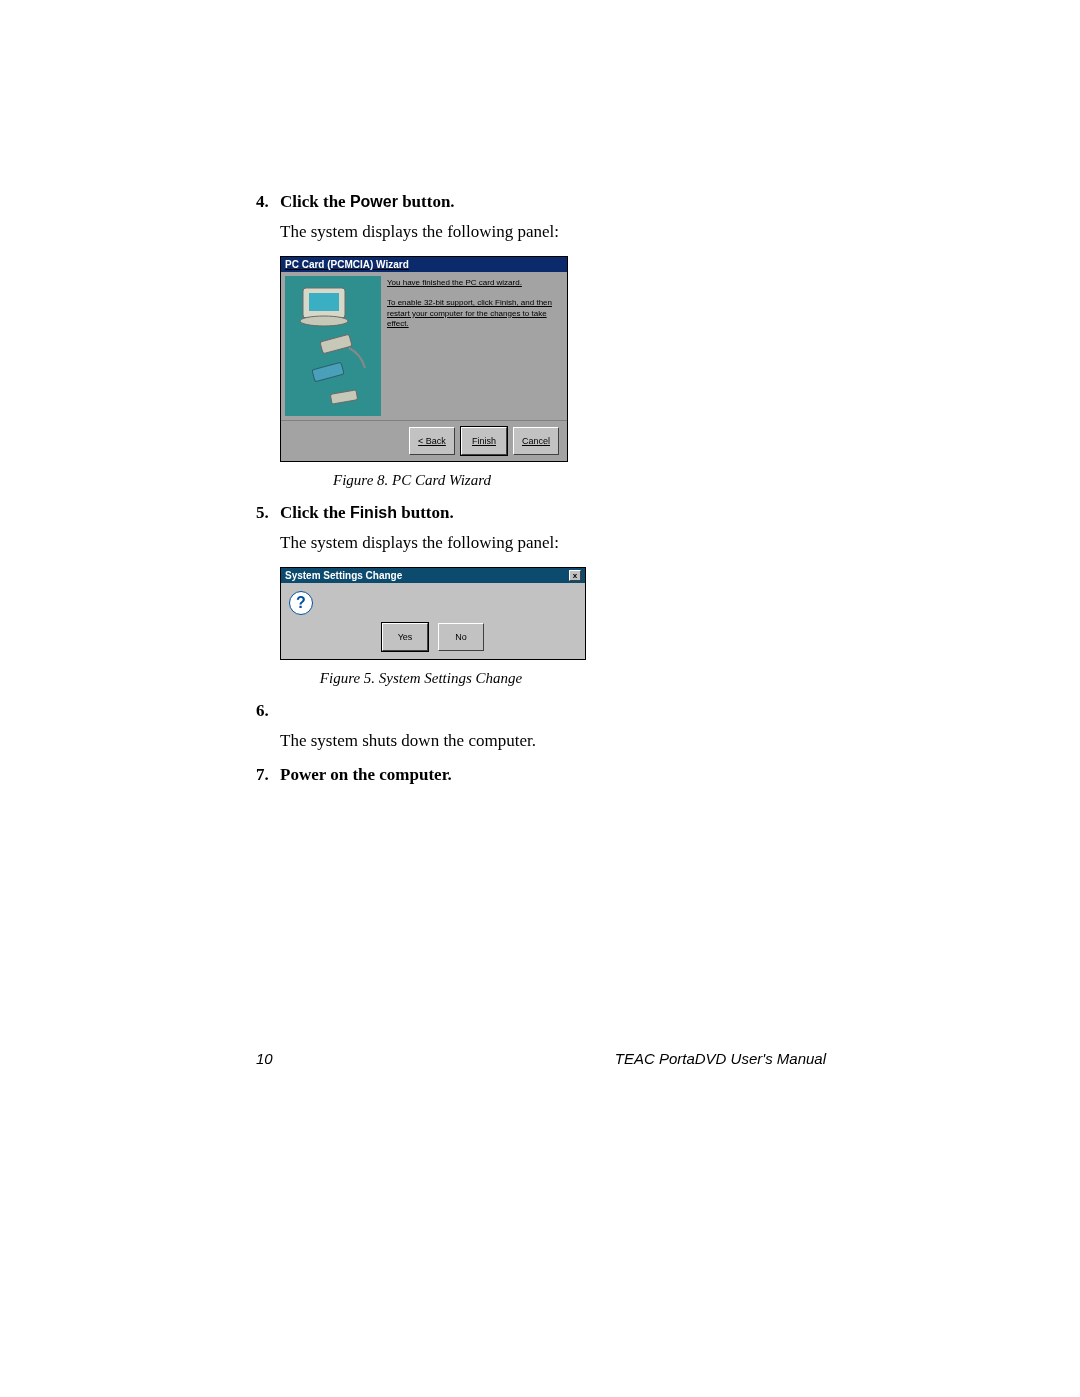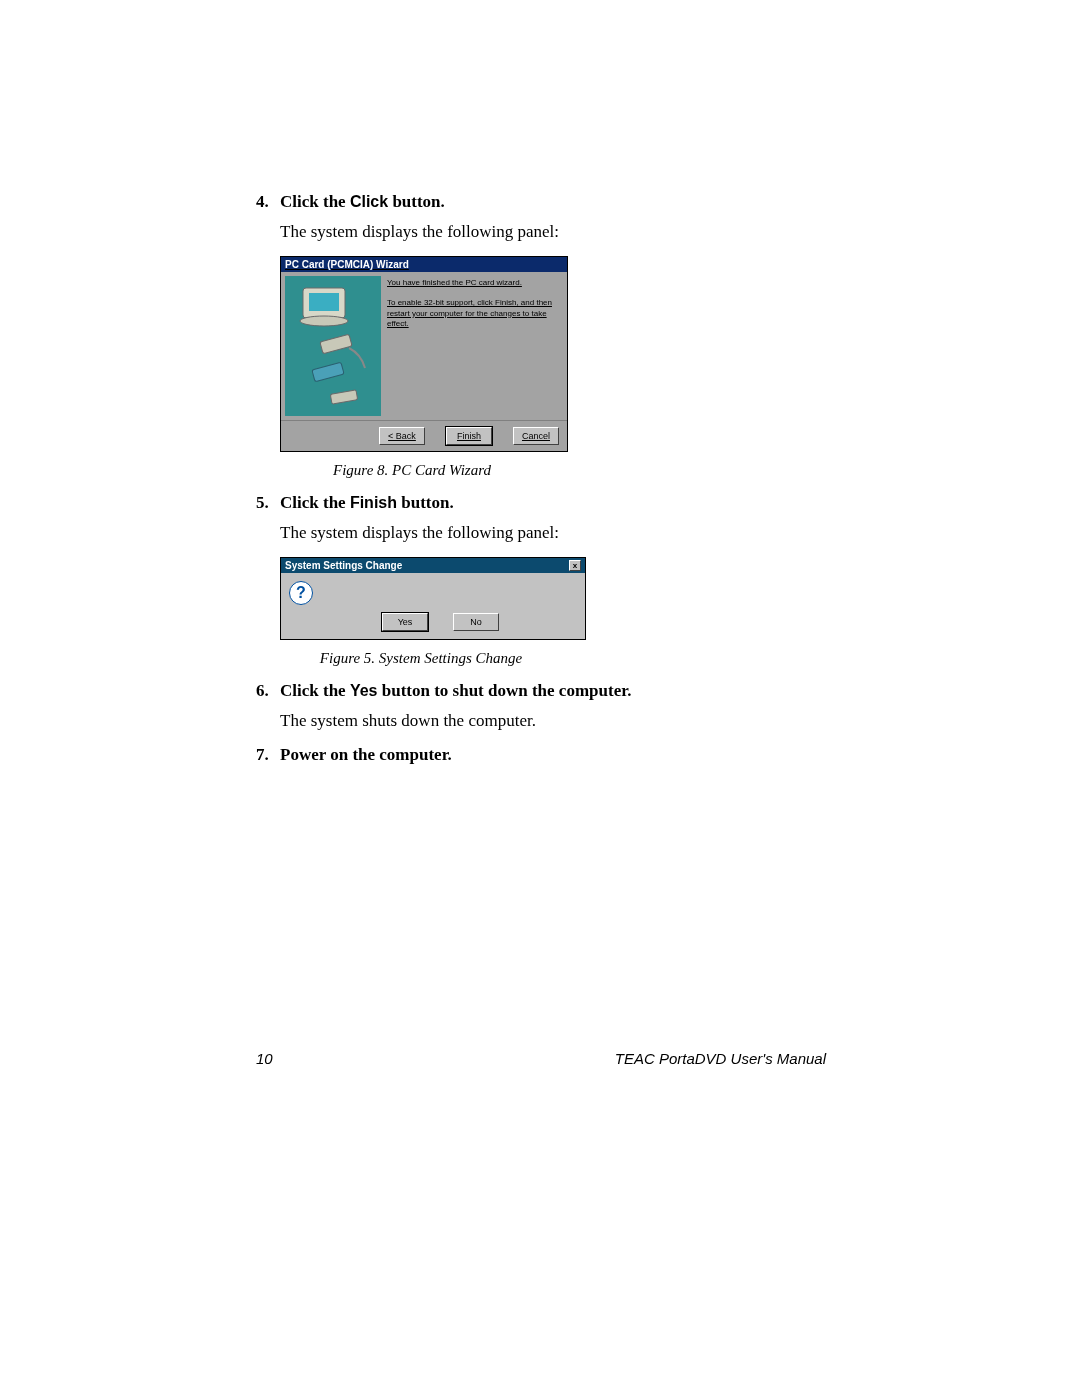--- a/index.html
+++ b/index.html
@@ -81,31 +81,30 @@
     border-top: 1px solid #808080;
     padding: 6px 8px;
     display: flex;
     justify-content: flex-end;
     gap: 6px;
   }
   .winbtn {
     font-family: "MS Sans Serif", Tahoma, Arial, sans-serif;
     font-size: 9px;
     min-width: 46px;
-    height: 18px;
+    height: 28px;
     background: #c2c2c2;
     border-top: 1px solid #fff;
     border-left: 1px solid #fff;
     border-right: 1px solid #404040;
     border-bottom: 1px solid #404040;
     display: inline-flex;
     align-items: center;
     justify-content: center;
     padding: 0 6px;
-    margin-left: 15px;
   }
   .winbtn.default {
     box-shadow: 0 0 0 1px #000;
   }
 
   
   .msgbox {
     width: 306px;
     margin-left: 24px;
     border: 1px solid #000;
@@ -180,21 +179,21 @@
 </style>
 </head>
 <body>
 
 <div class="page">
 
   <div class="step">
     <div class="step-row">
       <span class="num">4.</span>
       <span class="bold">
-        <span>Click the </span><span class="sans">Click</span><span> button.</span>
+        <span>Click the </span><span class="sans">Power</span><span> button.</span>
       </span>
     </div>
     <div class="body-text">The system displays the following panel:</div>
   </div>
 
   <div class="wizard">
     <div class="titlebar">PC Card (PCMCIA) Wizard</div>
     <div class="body">
       <div class="illus">
         <svg width="96" height="148" viewBox="0 0 96 148">
@@ -241,23 +240,20 @@
     <div class="mbtnrow">
       <div class="winbtn default">Yes</div>
       <div class="winbtn">No</div>
     </div>
   </div>
   <div class="caption" style="width:330px;">Figure 5. System Settings Change</div>
 
   <div class="step">
     <div class="step-row">
       <span class="num">6.</span>
-      <span class="bold">
-        <span>Click the </span><span class="sans">Yes</span><span> button to shut down the computer.</span>
-      </span>
     </div>
     <div class="body-text">The system shuts down the computer.</div>
   </div>
 
   <div class="step">
     <div class="step-row">
       <span class="num">7.</span>
       <span class="bold">Power on the computer.</span>
     </div>
   </div>

